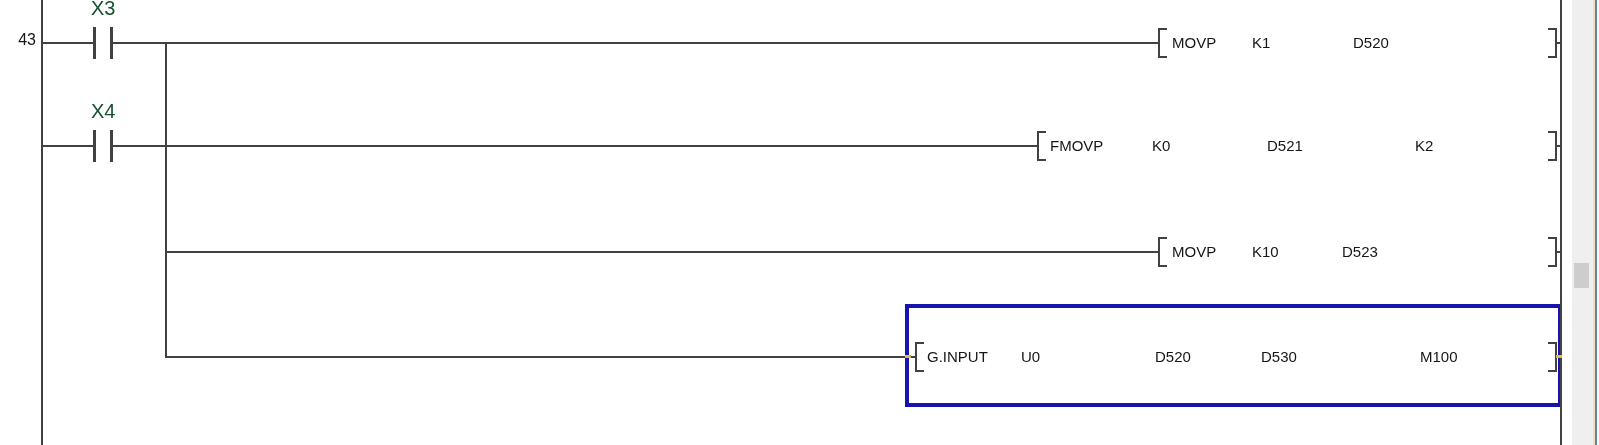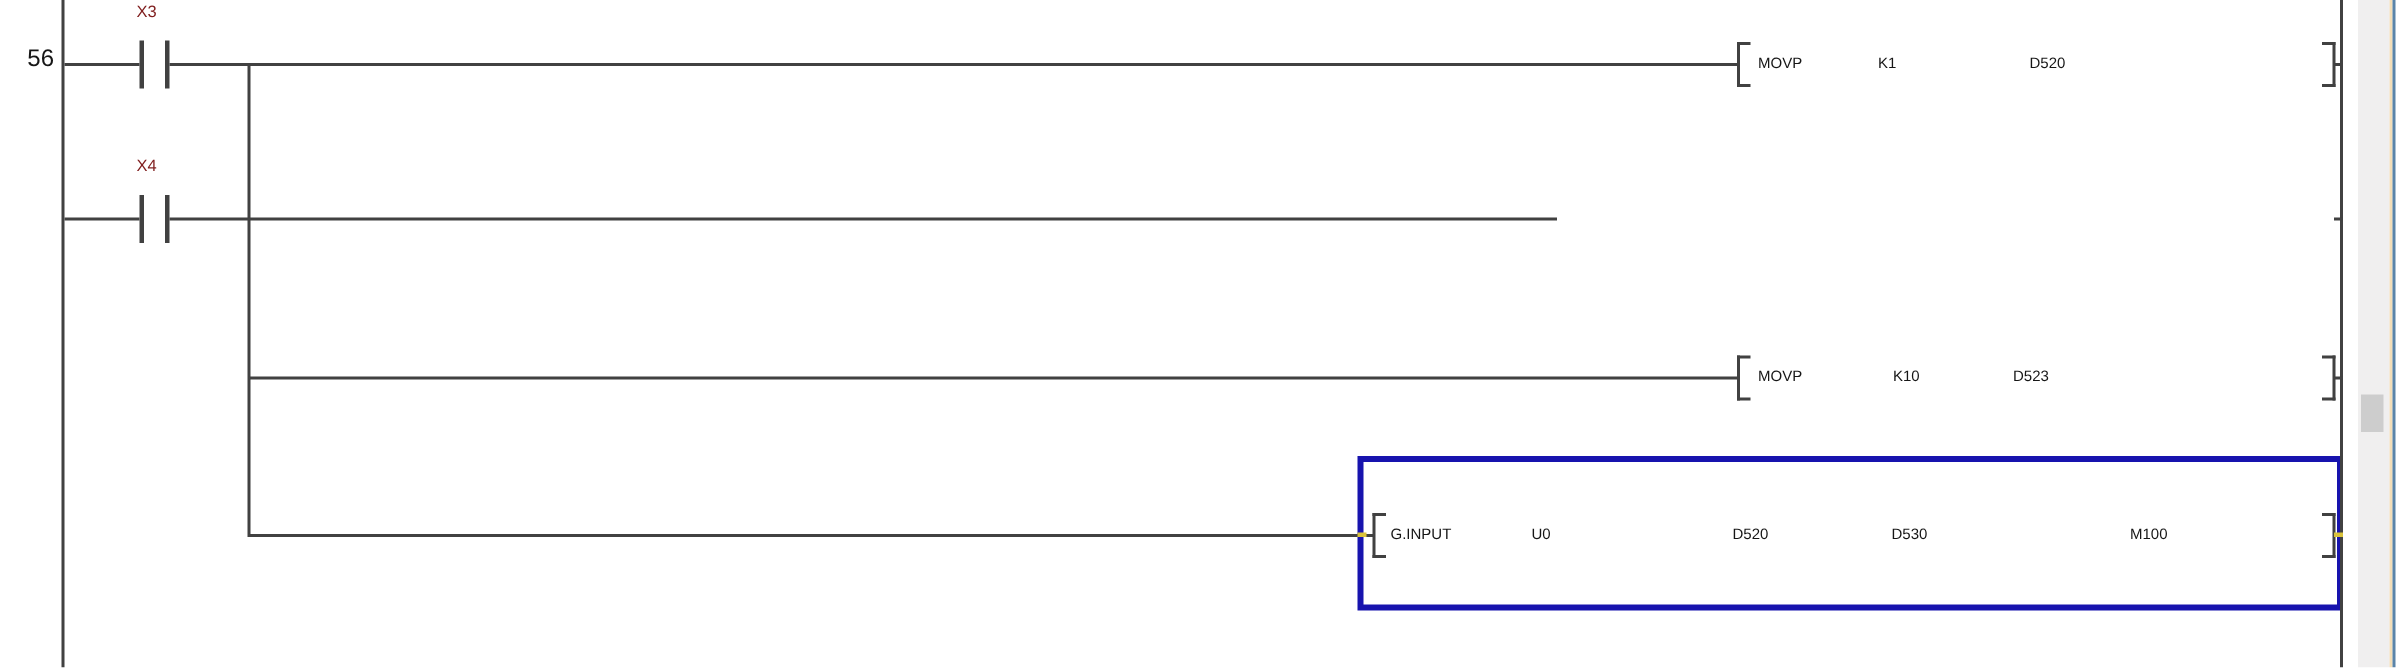--- a/index.html
+++ b/index.html
@@ -2,26 +2,26 @@
 <html><head>
 <meta charset="utf-8">
 <style>
   html,body{margin:0;padding:0;background:#ffffff;width:1599px;height:445px;overflow:hidden;
     font-family:"Liberation Sans", sans-serif;}
   #root{position:relative;width:1599px;height:445px;background:#ffffff;}
 
   .wire{position:absolute;height:2px;background:#414141;}
   .vwire{position:absolute;width:2px;background:#414141;}
   .cbar{position:absolute;width:3px;height:32px;background:#414141;}
-  .lbl{position:absolute;font-size:11px;line-height:16px;color:#7f1d1d;white-space:nowrap;}
+  .lbl{position:absolute;font-size:20px;line-height:16px;color:#14532d;white-space:nowrap;}
   .stepnum{position:absolute;left:10px;top:31px;width:26px;text-align:right;
     font-size:16px;line-height:17px;color:#161616;}
 
   .instr{position:absolute;height:32px;}
-  .instr .txt{position:absolute;top:8px;font-size:10px;line-height:16px;color:#161616;white-space:nowrap;}
+  .instr .txt{position:absolute;top:8px;font-size:15px;line-height:16px;color:#161616;white-space:nowrap;}
   .brk{position:absolute;top:1px;width:9px;height:30px;box-sizing:border-box;}
   .brk.l{border-left:2px solid #414141;border-top:2px solid #414141;border-bottom:2px solid #414141;}
   .brk.r{border-right:2px solid #414141;border-top:2px solid #414141;border-bottom:2px solid #414141;}
 
   .contact{position:absolute;width:34px;height:66px;}
   .contact .lbl{left:5px;top:0;}
 
   .selbox{position:absolute;left:905px;top:304px;width:657px;height:103px;
     box-sizing:border-box;border:4px solid #1713ae;background:transparent;}
   .ymark{position:absolute;width:6px;height:3px;background:#d9c23a;}
@@ -31,21 +31,21 @@
   .edge-tan{position:absolute;left:1593px;top:0;width:2px;height:445px;background:#f3deb8;}
   .edge-blue{position:absolute;left:1595px;top:0;width:2px;height:445px;background:#5b84a8;}
 </style>
 </head>
 <body>
 
 <div id="root">
 
   <div class="selbox"></div>
 
-  <div class="stepnum">56</div>
+  <div class="stepnum">43</div>
 
   <div class="vwire" style="left:41px;top:0;height:445px"></div>
   <div class="vwire" style="left:1560px;top:0;height:445px"></div>
 
   <div class="vwire" style="left:165px;top:42px;height:316px"></div>
 
   <div class="wire" style="left:43px;top:42px;width:50px"></div>
   <div class="contact" style="left:86px;top:0">
     <div class="lbl">X3</div>
     <div class="cbar" style="left:7px;top:27px"></div>
@@ -61,27 +61,35 @@
   </div>
   <div class="wire" style="left:1556px;top:42px;width:6px"></div>
 
   <div class="wire" style="left:43px;top:145px;width:50px"></div>
   <div class="contact" style="left:86px;top:103px">
     <div class="lbl">X4</div>
     <div class="cbar" style="left:7px;top:27px"></div>
     <div class="cbar" style="left:24px;top:27px"></div>
   </div>
   <div class="wire" style="left:113px;top:145px;width:925px"></div>
+  <div class="instr" style="left:1037px;top:130px;width:521px">
+    <div class="brk l" style="left:0"></div>
+    <div class="txt" style="left:13px">FMOVP</div>
+    <div class="txt" style="left:115px">K0</div>
+    <div class="txt" style="left:230px">D521</div>
+    <div class="txt" style="left:378px">K2</div>
+    <div class="brk r" style="left:511px"></div>
+  </div>
   <div class="wire" style="left:1556px;top:145px;width:6px"></div>
 
   <div class="wire" style="left:166px;top:251px;width:993px"></div>
   <div class="instr" style="left:1158px;top:236px;width:400px">
     <div class="brk l" style="left:0"></div>
     <div class="txt" style="left:14px">MOVP</div>
-    <div class="txt" style="left:104px">K10</div>
+    <div class="txt" style="left:94px">K10</div>
     <div class="txt" style="left:184px">D523</div>
     <div class="brk r" style="left:390px"></div>
   </div>
   <div class="wire" style="left:1556px;top:251px;width:6px"></div>
 
   <div class="wire" style="left:166px;top:356px;width:750px"></div>
   <div class="instr" style="left:915px;top:341px;width:774px">
     <div class="brk l" style="left:0"></div>
     <div class="txt" style="left:12px">G.INPUT</div>
     <div class="txt" style="left:106px">U0</div>

